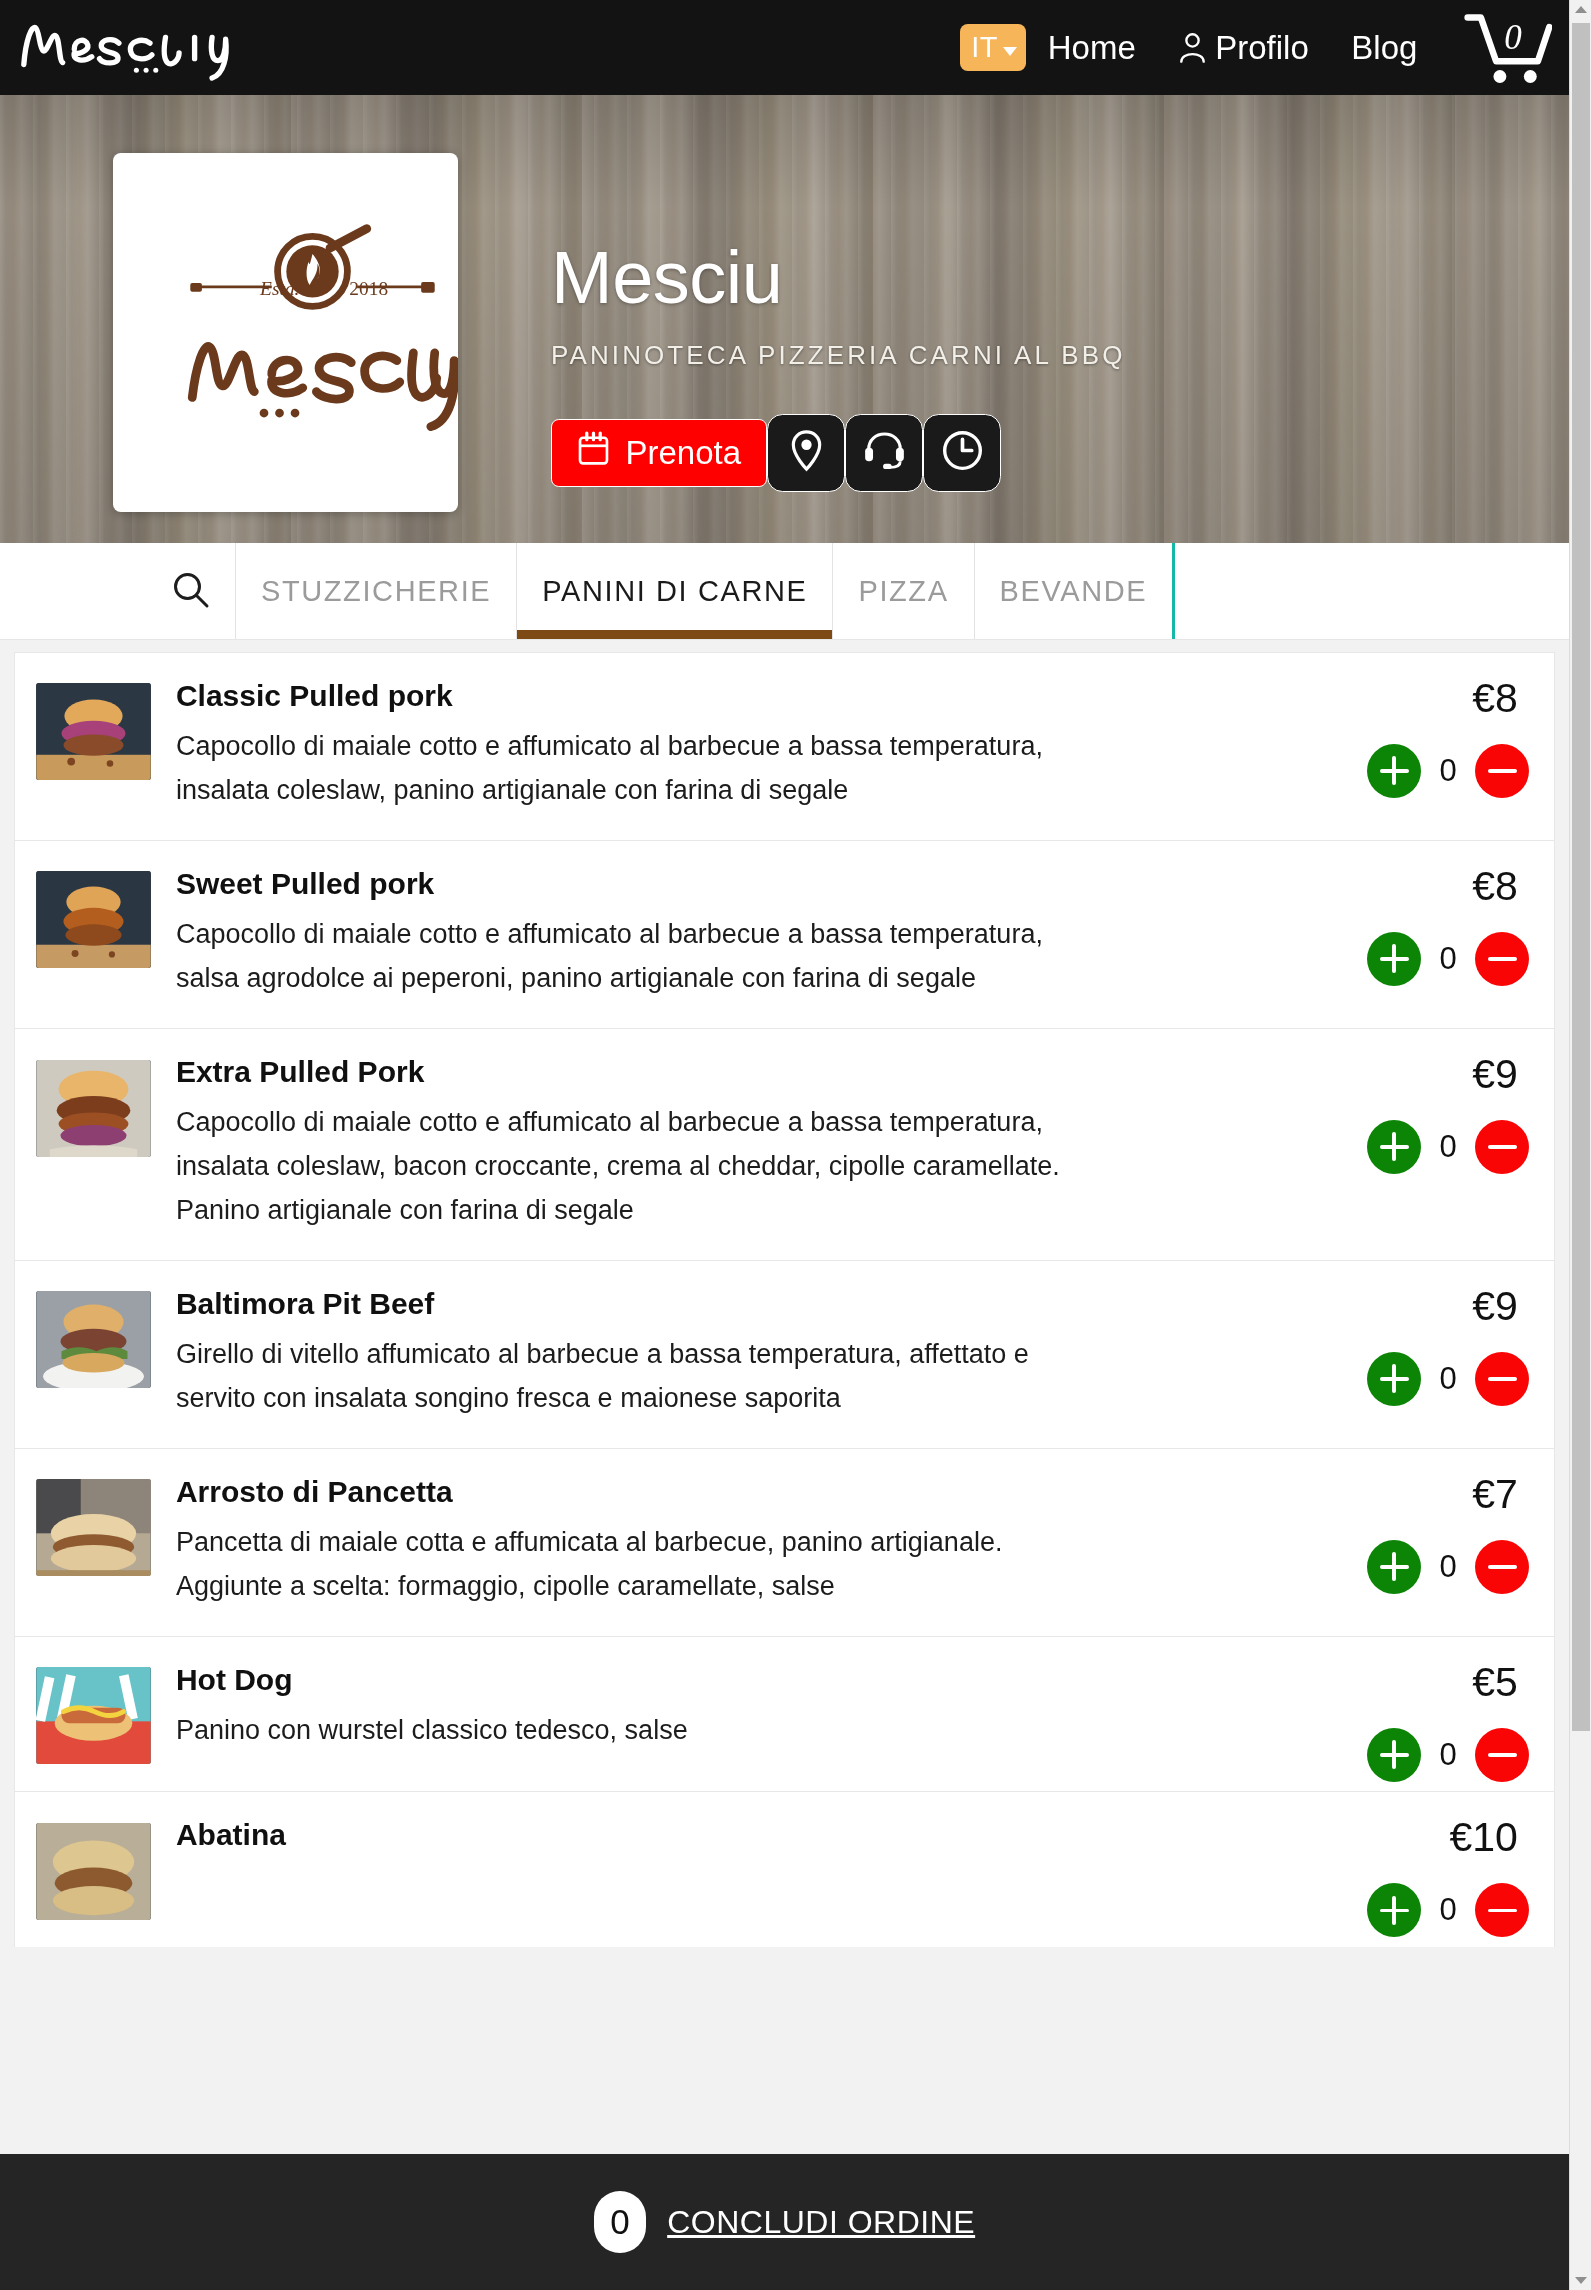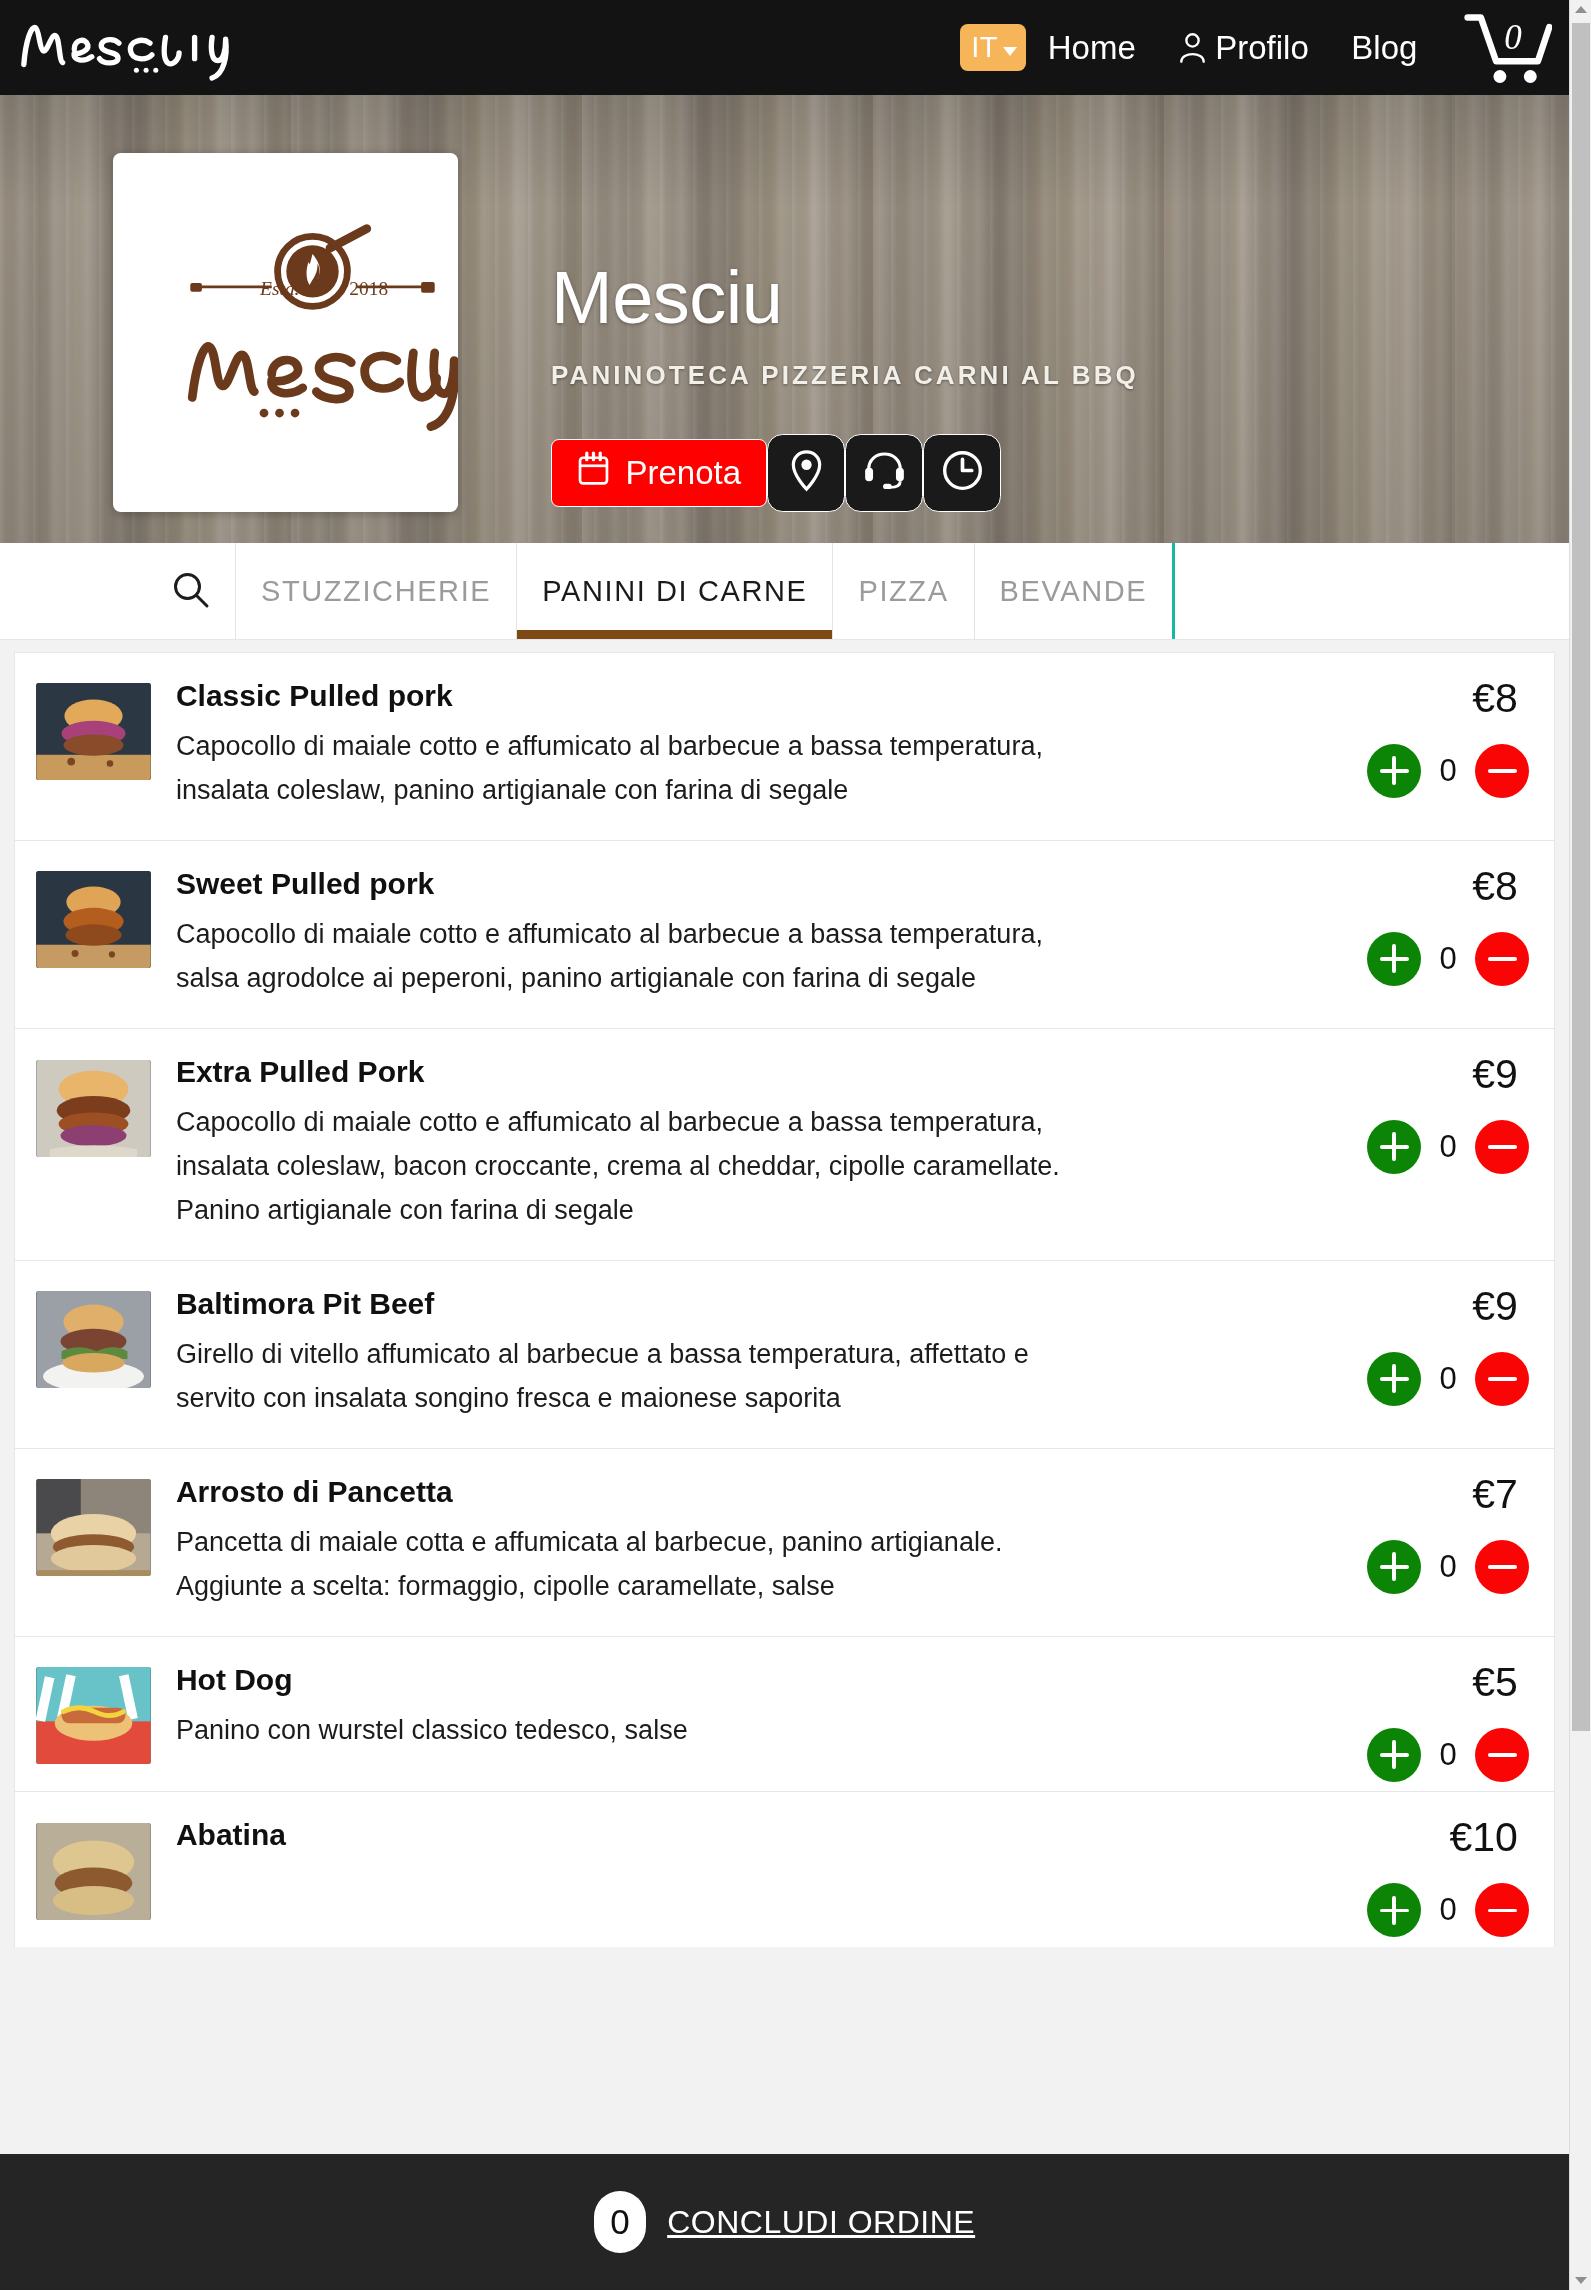--- a/index.html
+++ b/index.html
@@ -120,37 +120,37 @@
     width: 345px; height: 359px;
     background: #ffffff;
     border-radius: 7.8px;
     box-shadow: 0 1.9px 9.7px rgba(0,0,0,.25);
     display: flex; align-items: center; justify-content: flex-end;
   }
   .logo-card svg { width: 291px; height: 243px; }
 
   .hero-info {
     position: absolute;
-    left: 551px; top: 164px;
+    left: 551px; top: 144px;
     right: 39px;
   }
   .hero-title {
     color: #ffffff;
     font-size: 74px;
     font-weight: 400;
     line-height: 1.05;
     letter-spacing: -0.5px;
     text-shadow: 0 1px 3.9px rgba(0,0,0,.35);
   }
   .hero-sub {
     margin-top: 23px;
     color: #f2efe9;
     font-size: 26px;
     letter-spacing: 3.1px;
-    font-weight: 700;
+    font-weight: 400;
     text-shadow: 0 1px 2.9px rgba(0,0,0,.4);
   }
   .hero-actions {
     margin-top: 43px;
     display: flex; align-items: center;
   }
   .btn-prenota {
     background: #ff0000;
     color: #ffffff;
     border: 1.9px solid #ffffff;

